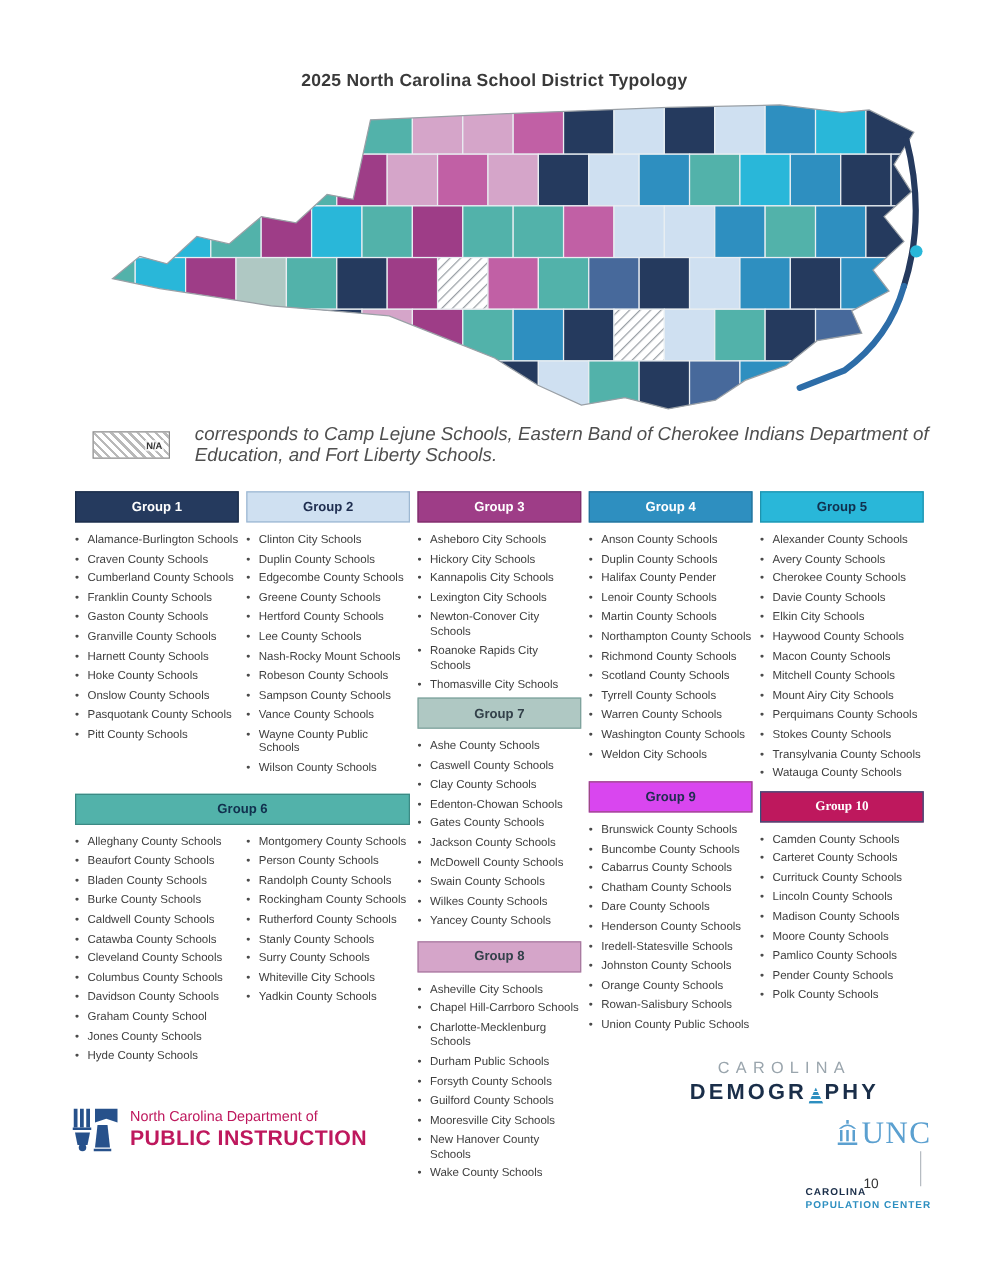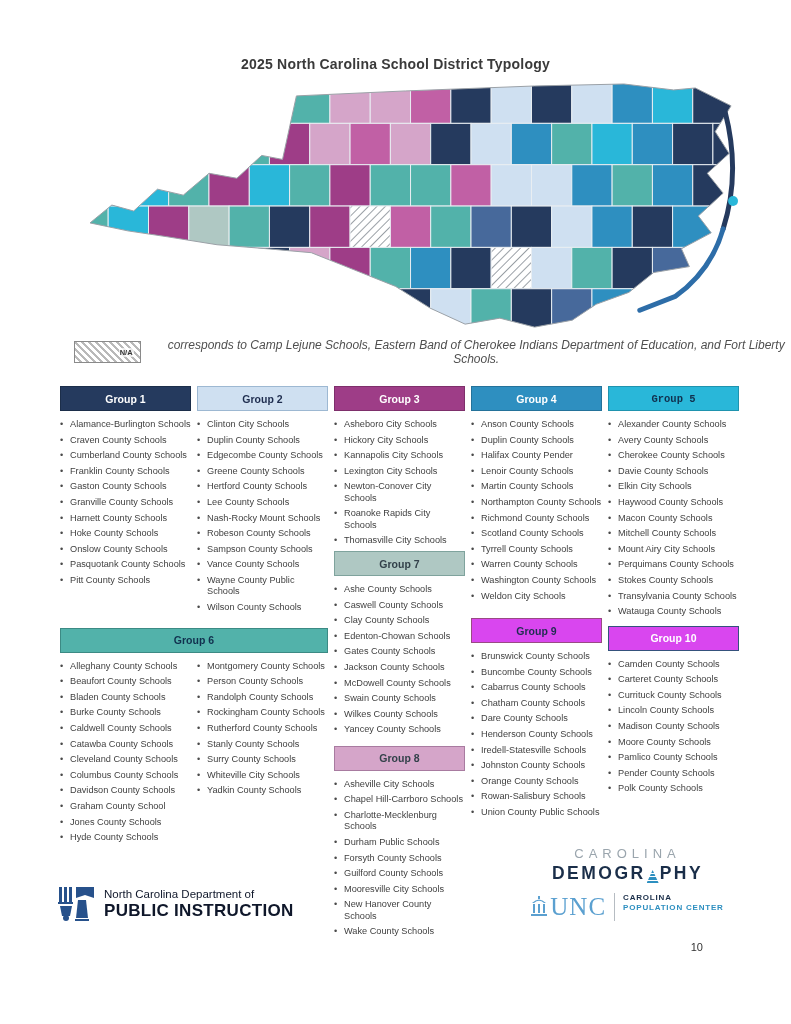--- a/index.html
+++ b/index.html
@@ -4,44 +4,44 @@
 <style>
   html,body{margin:0;padding:0;}
   body{width:791px;height:1024px;background:#ffffff;position:relative;overflow:hidden;
        font-family:"Liberation Sans", sans-serif;color:#3f3f3f;}
   .title{margin-top:56px;text-align:center;font-size:14px;font-weight:bold;color:#3a3a3a;letter-spacing:.2px;}
   .map-wrap{width:655px;margin:10px 0 0 88px;position:relative;}
   .note-row{display:flex;align-items:center;margin:4px 0 0 74px;}
   .na-swatch{width:30px;height:20px;border:1px solid #8a8a8a;display:flex;align-items:center;justify-content:center;
      background:repeating-linear-gradient(45deg,#ffffff 0 3px,#b9b9b9 3px 5px);padding-left:37px;}
   .na-swatch span{font-size:7.5px;color:#333;background:rgba(255,255,255,.7);padding:0 1px;font-weight:bold;}
-  .note-text{font-size:12px;font-style:italic;color:#4f4f4f;margin-left:20px;text-align:center;}
+  .note-text{font-size:15px;font-style:italic;color:#4f4f4f;margin-left:20px;}
   .grid{display:flex;gap:6px;margin:20px 57px 0 60px;}
   .pair{width:268px;flex:none;}
   .pair-top{display:flex;gap:6px;}
   .col{width:131px;flex:none;}
   .ghead{height:25px;display:flex;align-items:center;justify-content:center;
          font-size:10.5px;font-weight:bold;border:1px solid transparent;box-sizing:border-box;}
   .glist{list-style:none;margin:8px 0 0;padding:0;}
   .gitem{display:flex;font-size:9.2px;line-height:1.24;margin-bottom:4.2px;color:#3f3f3f;}
   .blt{width:10px;flex:none;color:#4a4a4a;}
   .g6-lists{display:flex;gap:6px;margin-top:0;}
   .mt16{margin-top:16px;} .mt12{margin-top:4px;} .mt10{margin-top:10px;} .mt8{margin-top:8px;}
   
   .dpi{position:absolute;left:58px;top:886px;display:flex;align-items:center;}
-  .dpi-text{margin-left:8px;color:#0f172a;}
+  .dpi-text{margin-left:8px;color:#be185d;}
   .dpi-l1{font-size:11.5px;}
   .dpi-l2{font-size:17px;font-weight:bold;letter-spacing:.3px;margin-top:1px;}
   .demo{position:absolute;right:46px;top:846px;width:235px;text-align:center;}
   .demo-l1{font-size:13px;letter-spacing:5px;color:#9aa5ad;}
   .demo-l2{font-size:17.5px;font-weight:bold;letter-spacing:2.5px;color:#1a2e49;margin-top:2px;display:flex;justify-content:center;align-items:flex-end;}
   .pyr{display:inline-block;width:12px;height:13px;margin:0 1px 1px;background:
        repeating-linear-gradient(to bottom,#2d8fc0 0 2.5px,#ffffff 2.5px 3.5px);
        clip-path:polygon(50% 0,100% 100%,0 100%);}
-  .unc-row{display:flex;align-items:flex-start;justify-content:center;margin-top:9px;}
+  .unc-row{display:flex;align-items:flex-end;justify-content:center;margin-top:9px;flex-direction:column;}
   .unc-mark{display:flex;align-items:center;}
   .unc-word{font-family:"Liberation Serif", serif;font-size:25px;color:#5ba0d0;letter-spacing:1px;margin-left:3px;}
   .unc-div{width:1px;height:28px;background:#b6bcc2;margin:0 8px;}
   .cpc{line-height:1.25;text-align:left;}
   .cpc-l1{font-size:8px;font-weight:bold;letter-spacing:.8px;color:#1a2e49;}
   .cpc-l2{font-size:8px;font-weight:bold;letter-spacing:.8px;color:#2d8fc0;}
   .pagenum{position:absolute;right:88px;top:941px;font-size:11px;color:#333;}
 </style>
 </head>
 <body>
@@ -623,21 +623,21 @@
           <li class="gitem">
             <span class="blt">•</span>
             <span>Union County Public Schools</span>
           </li>
         </ul>
     </section>
   </div>
 
   <div class="col">
     <section>
-      <header class="ghead" style="background: rgb(41, 183, 217); color: rgb(17, 48, 78); border-color: rgb(31, 147, 174); font-family: Liberation Mono, monospace;">
+      <header class="ghead" style="background: rgb(41, 183, 217); color: rgb(17, 48, 78); border-color: rgb(31, 147, 174);">
         <span>Group 5</span>
       </header>
       <ul class="glist">
 
       <li class="gitem">
             <span class="blt">•</span>
             <span>Alexander County Schools</span>
           </li>
           <li class="gitem">
             <span class="blt">•</span>
@@ -683,21 +683,21 @@
             <span class="blt">•</span>
             <span>Transylvania County Schools</span>
           </li>
           <li class="gitem">
             <span class="blt">•</span>
             <span>Watauga County Schools</span>
           </li>
         </ul>
     </section>
     <section>
-      <header class="ghead mt8" style="background: #d946ef; color: rgb(255, 255, 255); border-color: rgb(53, 82, 124);">
+      <header class="ghead mt8" style="background: #be185d; color: rgb(255, 255, 255); border-color: rgb(53, 82, 124); font-family: Liberation Serif, serif;">
         <span>Group 10</span>
       </header>
       <ul class="glist">
 
       <li class="gitem">
             <span class="blt">•</span>
             <span>Camden County Schools</span>
           </li>
           <li class="gitem">
             <span class="blt">•</span>

